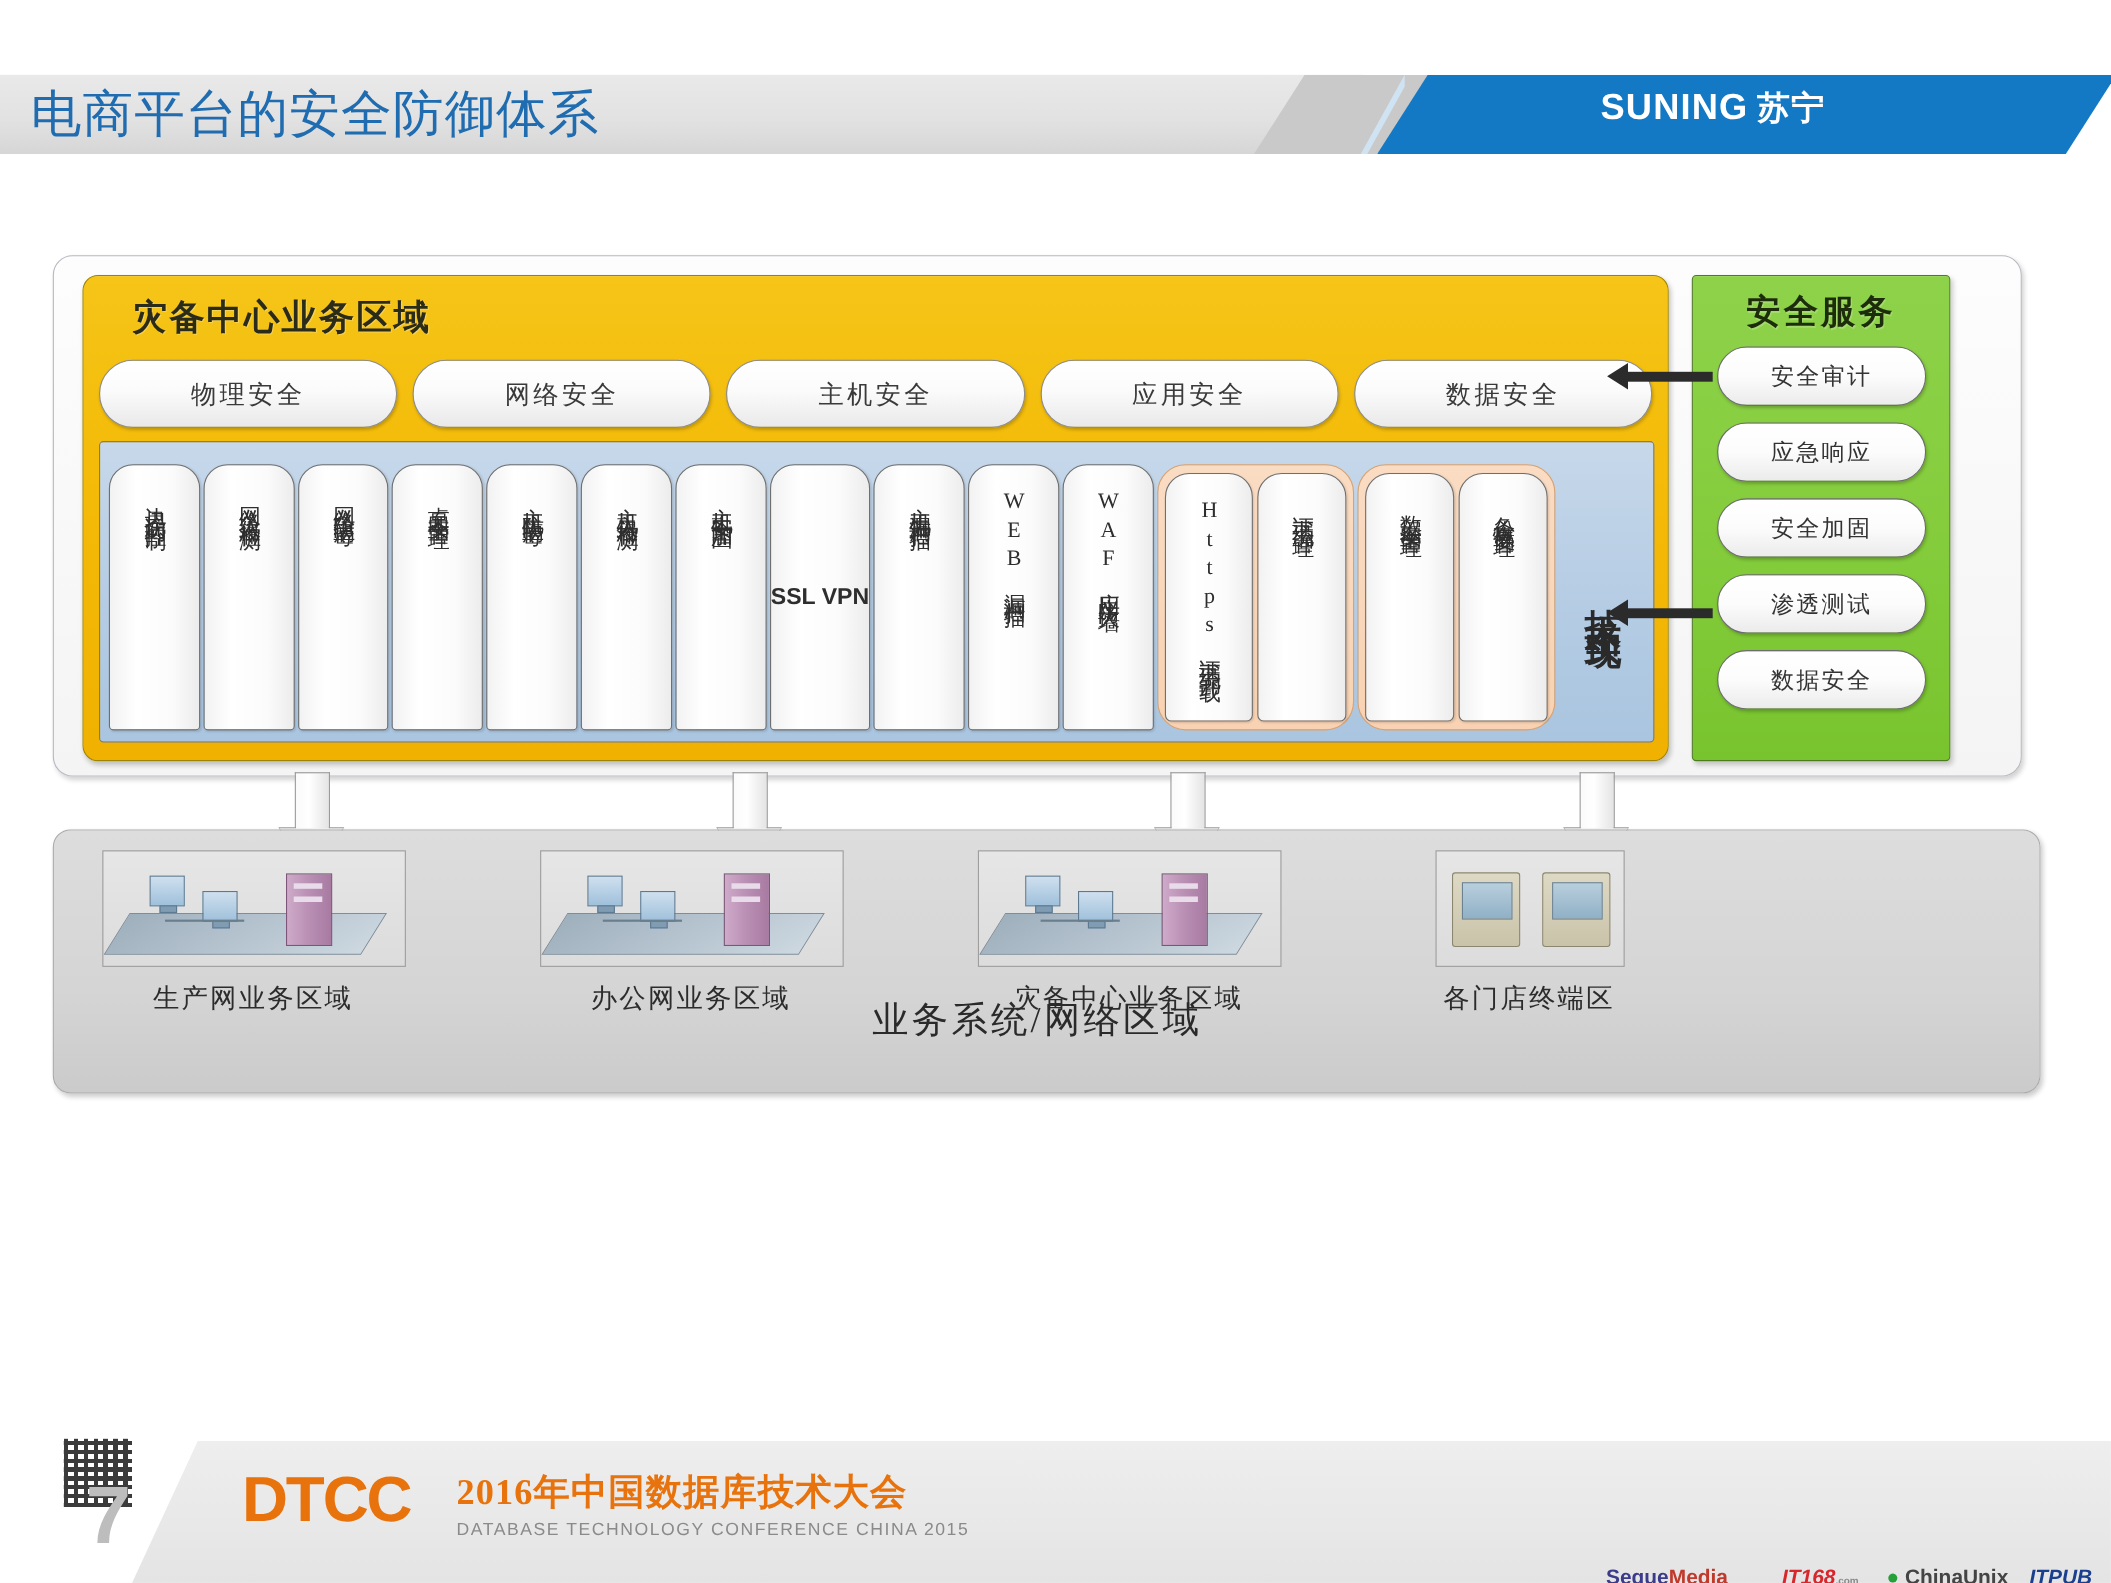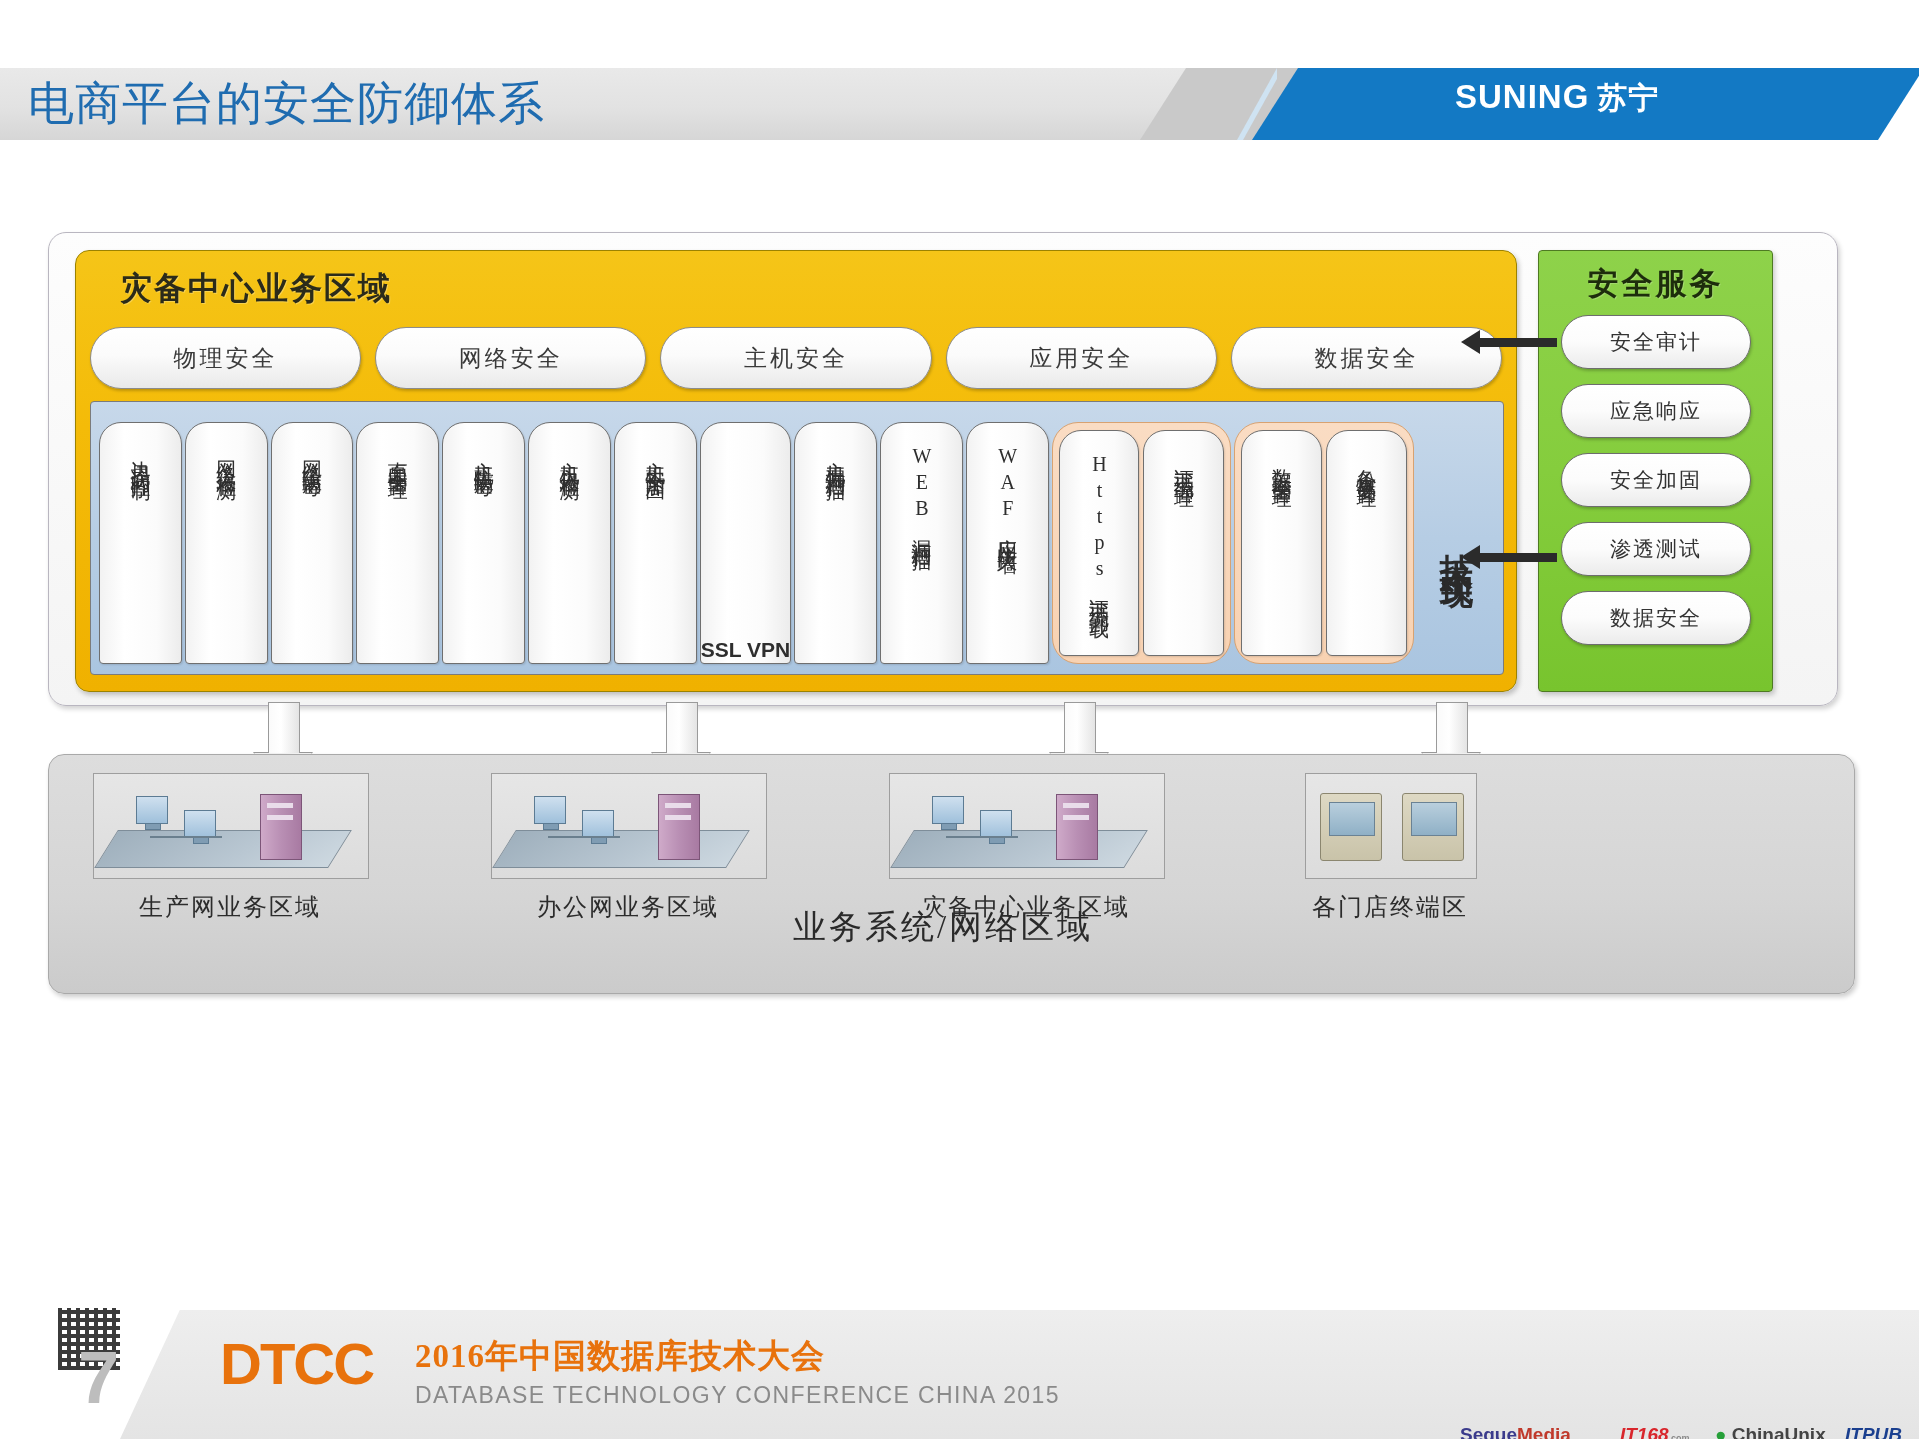--- a/index.html
+++ b/index.html
@@ -118,21 +118,21 @@
   .pill .vtxt{
     writing-mode:vertical-rl;
     text-orientation:upright;
     font-size:20px;color:#2e2e2e;
     letter-spacing:4px;
     line-height:1.05;
     white-space:nowrap;
     font-family:"Liberation Serif","DejaVu Serif",serif;
   }
   .pill.sslvpn{
-    align-items:flex-end;padding-top:0;
+    align-items:center;padding-top:0;
   }
   .pill.sslvpn .vtxt{
     writing-mode:horizontal-tb;
     font-family:"Liberation Sans","DejaVu Sans",sans-serif;
     font-weight:bold;font-size:21px;letter-spacing:0;
     text-align:center;line-height:1.25;
   }
 
   
   .peach-group{
@@ -323,21 +323,21 @@
     font-family:"Liberation Sans","DejaVu Sans",sans-serif;
     font-size:58px;font-weight:bold;color:#e8720c;letter-spacing:-2px;
   }
   #dtcc-cn{
     position:absolute;left:415px;top:1334px;
     font-size:33px;font-weight:bold;color:#e8720c;letter-spacing:1px;
   }
   #dtcc-en{
     position:absolute;left:415px;top:1382px;
     font-family:"Liberation Sans","DejaVu Sans",sans-serif;
-    font-size:23px;color:#8a8a8a;letter-spacing:1.4px;
+    font-size:16px;color:#8a8a8a;letter-spacing:1.4px;
   }
   .sponsor{
     position:absolute;top:1424px;
     font-family:"Liberation Sans","DejaVu Sans",sans-serif;
     font-size:19px;font-weight:bold;text-decoration:underline;
   }
   #sp-seque{left:1460px;color:#3b3b8c;}
   #sp-seque .m{color:#c0392b;}
   #sp-seque .sub{display:block;font-size:9px;color:#999;font-weight:normal;letter-spacing:2px;}
   #sp-it168{left:1620px;color:#d9262c;font-style:italic;}

